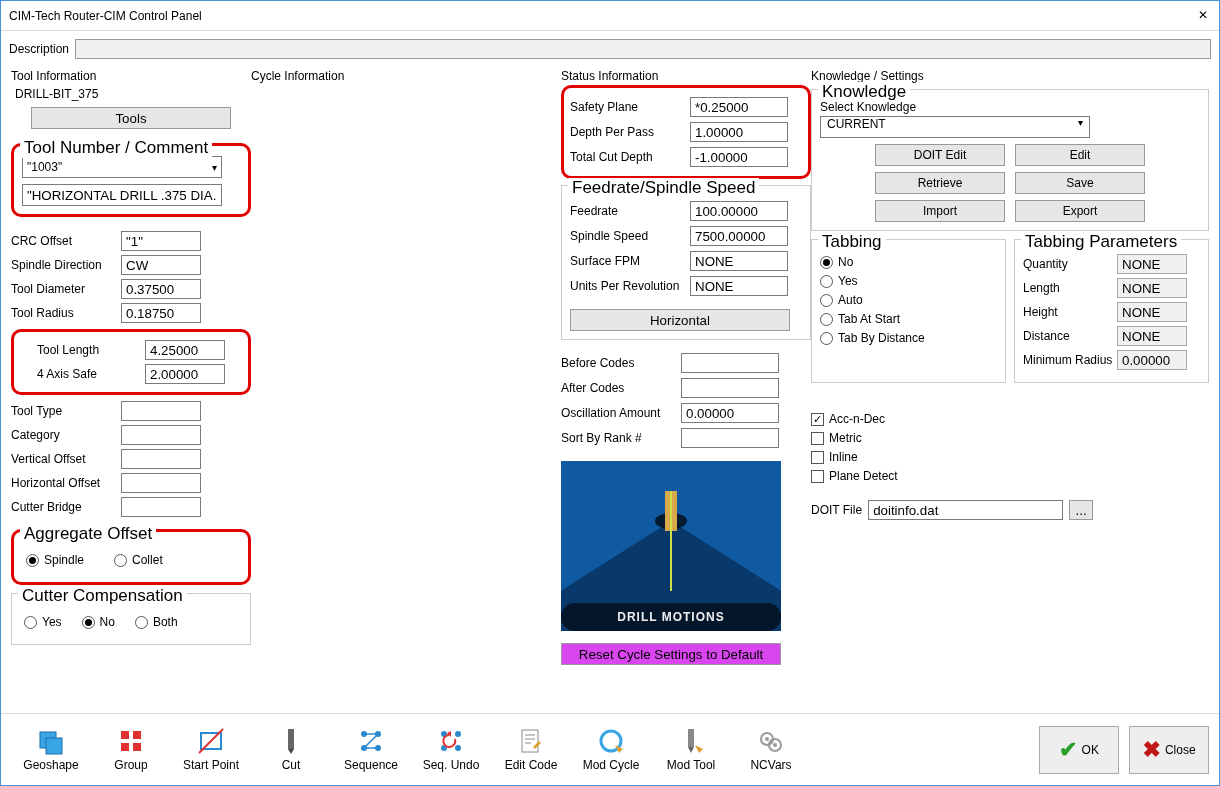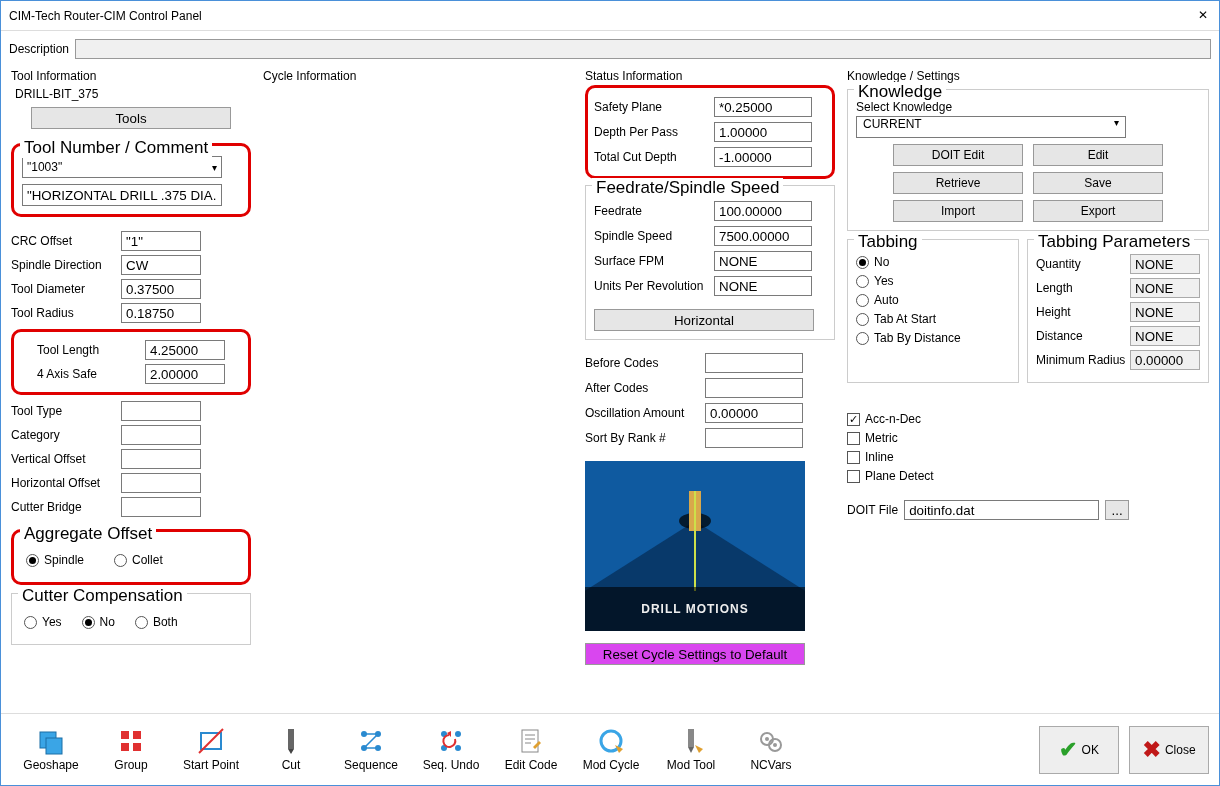--- a/index.html
+++ b/index.html
@@ -2,21 +2,21 @@
 <html><head>
 <meta charset="utf-8">
 <style>
 * { box-sizing: border-box; margin: 0; padding: 0; }
 body { font-family: "Segoe UI", Tahoma, sans-serif; font-size: 12px; background: #fff; color: #000; }
 .window { width: 1220px; height: 786px; border: 1px solid #4a90d9; background: #fff; display: flex; flex-direction: column; }
 .titlebar { height: 30px; background: #fff; border-bottom: 1px solid #ddd; display: flex; align-items: center; justify-content: space-between; padding: 0 8px; }
 .close-x { width: 16px; height: 16px; text-align: center; cursor: pointer; }
 .desc-row { padding: 8px 8px 4px 8px; display: flex; align-items: center; gap: 6px; }
 .desc-row input { flex: 1; height: 20px; border: 1px solid #999; background: #f0f0f0; padding: 0 4px; }
-.body-area { flex: 1; padding: 6px 10px; display: flex; gap: 12px; }
+.body-area { flex: 1; padding: 6px 10px; display: flex; }
 .col { display: flex; flex-direction: column; }
 .col1 { width: 240px; }
 .col2 { width: 310px; }
 .col3 { width: 250px; }
 .col4 { flex: 1; }
 .group { border: 1px solid #ccc; padding: 10px 8px 8px 8px; position: relative; margin-top: 8px; }
 .group-title { position: absolute; top: -8px; left: 6px; background: #fff; padding: 0 4px; font-size: 17px; }
 .highlight { border: 3px solid #e00000; border-radius: 10px; }
 .tool-name { margin: 2px 0 4px 4px; }
 .tools-btn { width: 200px; height: 22px; margin: 2px auto 6px auto; display: block; border: 1px solid #999; background: #e6e6e6; cursor: pointer; }
@@ -38,21 +38,21 @@
 .tab-row { display: flex; gap: 8px; }
 .tab-col { flex: 1; }
 .tab-field-row { display: flex; align-items: center; margin: 4px 0; gap: 4px; }
 .tab-field-row .lbl { width: 90px; }
 .tab-field-row input { width: 70px; height: 20px; border: 1px solid #aaa; padding: 0 4px; }
 .tab-field-row input[readonly] { background: #f0f0f0; }
 .doit-row { display: flex; align-items: center; gap: 6px; margin-top: 12px; }
 .doit-row input { width: 195px; height: 20px; border: 1px solid #7a7a7a; padding: 0 4px; }
 .browse-btn { width: 24px; height: 20px; border: 1px solid #999; background: #e6e6e6; cursor: pointer; }
 .preview { width: 220px; height: 170px; margin-top: 8px; background: #0a3a6a; position: relative; overflow: hidden; }
-.preview-band { position: absolute; bottom: 0; left: 0; right: 0; height: 44px; background: rgba(0,0,0,0.6); color: #eee; display: flex; align-items: center; justify-content: center; font-weight: bold; letter-spacing: 1px; }
+.preview-band { position: absolute; bottom: 0; left: 0; right: 0; height: 28px; background: rgba(0,0,0,0.6); color: #eee; display: flex; align-items: center; justify-content: center; font-weight: bold; letter-spacing: 1px; border-radius: 17px; }
 .calc-btn { width: 220px; height: 22px; margin-top: 8px; border: 1px solid #999; background: #e6e6e6; cursor: pointer; }
 .reset-btn { width: 220px; height: 22px; margin-top: 12px; border: 1px solid #999; background: #d946ef; cursor: pointer; }
 .footer { height: 72px; border-top: 1px solid #ddd; padding: 6px 10px; display: flex; align-items: center; }
 .toolbar-btn { width: 80px; display: flex; flex-direction: column; align-items: center; gap: 3px; cursor: pointer; text-align: center; }
 .tb-icon { width: 28px; height: 28px; display: flex; align-items: center; justify-content: center; }
 .footer-spacer { flex: 1; }
 .big-btn { width: 80px; height: 48px; border: 1px solid #aaa; background: #eee; display: flex; align-items: center; justify-content: center; gap: 4px; cursor: pointer; margin-left: 10px; }
 .section-head { font-size: 12px; margin-bottom: 2px; }
 .highlight-cluster { border: 3px solid #e00000; border-radius: 10px; padding: 4px 23px; margin: 2px 0; }
 .status-highlight { border: 3px solid #e00000; border-radius: 10px; padding: 4px 6px; }

